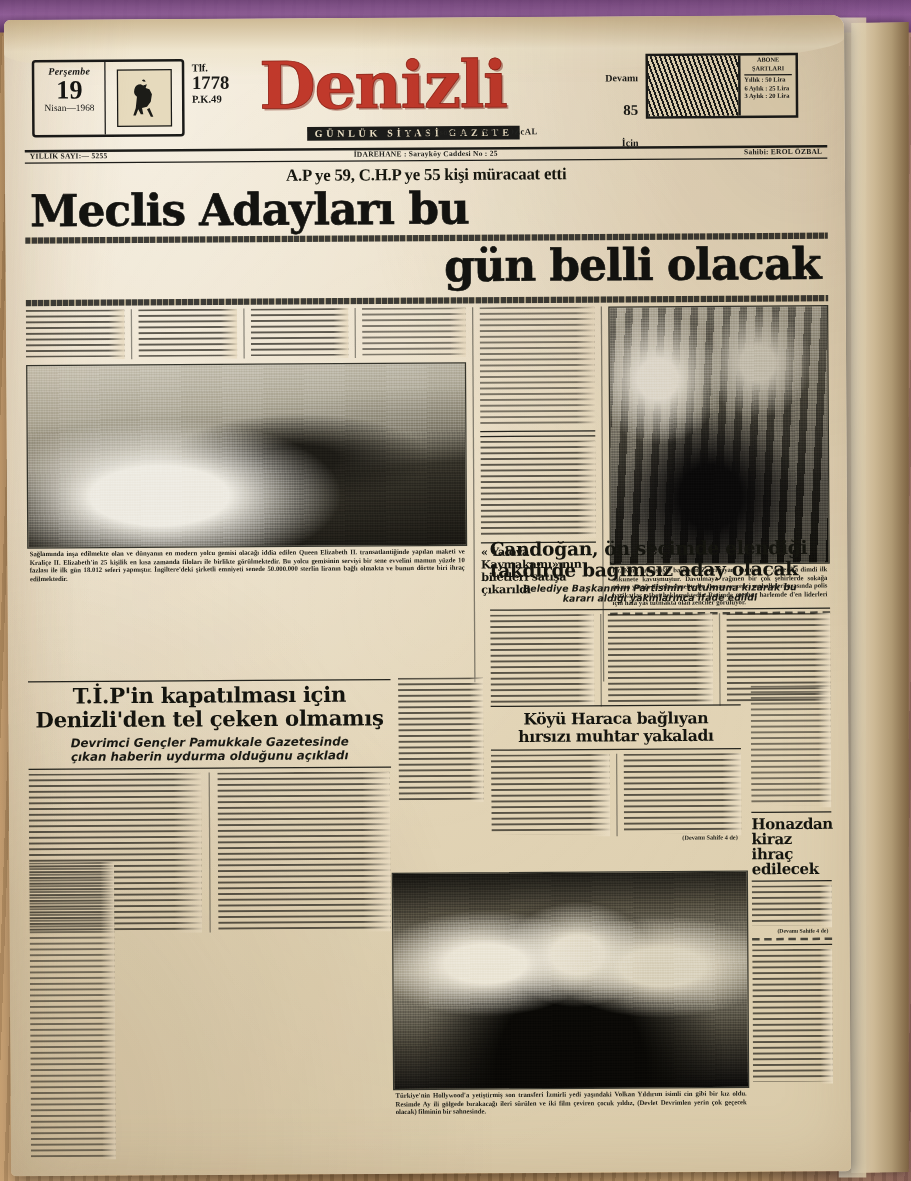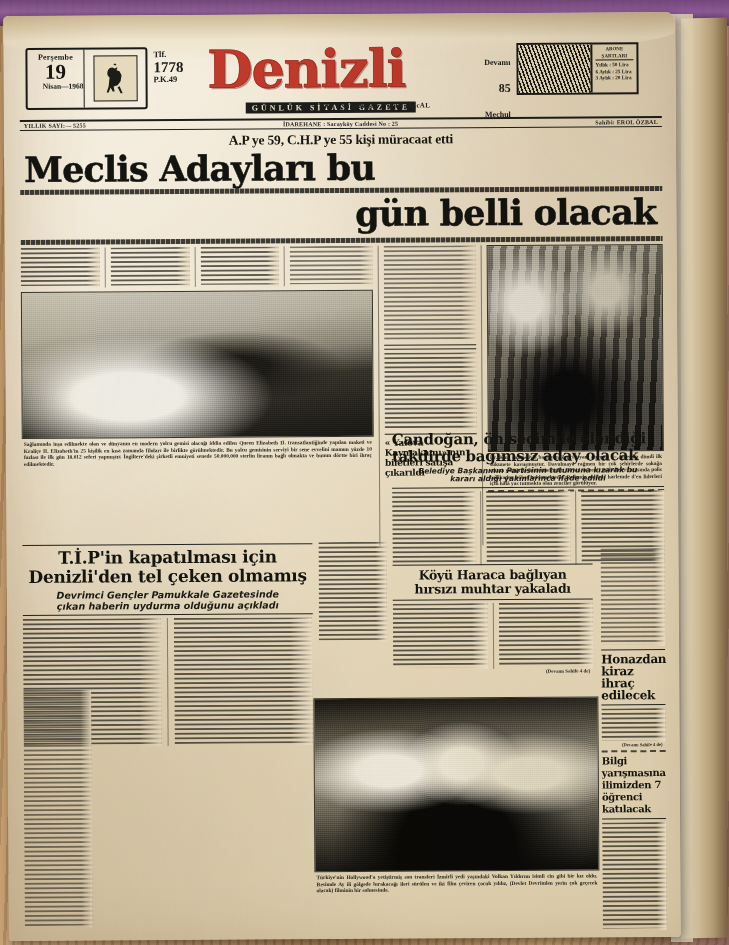--- a/index.html
+++ b/index.html
@@ -72,23 +72,23 @@
   
   .masthead{position:relative;height:76px;}
   .datebox{
     position:absolute;left:6px;top:6px;width:118px;height:58px;
     border:2px solid #1a1a18;border-radius:3px;display:flex;
   }
   .datebox .dcol{
     width:56px;text-align:center;padding-top:3px;
     border-right:1.5px solid #1a1a18;
   }
-  .dday-name{font-size:8px;font-weight:bold;letter-spacing:.2px;color:#1a1a18;font-family:"Liberation Serif",serif;}
+  .dday-name{font-size:8px;font-weight:bold;letter-spacing:.2px;color:#1a1a18;font-family:"Liberation Serif",serif;font-style:italic;}
   .dday{font-size:21px;font-weight:bold;line-height:20px;color:#141412;}
-  .dmon{font-size:7.5px;font-weight:bold;color:#1a1a18;text-align:right;}
+  .dmon{font-size:7.5px;font-weight:normal;color:#1a1a18;}
   .rooster{
     flex:1;display:flex;align-items:center;justify-content:center;
   }
   .rooster .frame{
     width:42px;height:44px;border:1.5px solid #1a1a18;
     display:flex;align-items:center;justify-content:center;
     background:#e6dabd;
   }
   .tel{
     position:absolute;left:134px;top:7px;font-size:8.5px;line-height:12.5px;
@@ -275,21 +275,21 @@
         </div>
 
         <div class="logo">
           <div class="word">Denizli</div>
           <div class="sub">GÜNLÜK SİYASİ GAZETE</div>
         </div>
 
         <div class="price">
           <span>Devamı</span>
           <span class="num">85</span>
-          <span>Meçhul</span>
+          <span>İçin</span>
         </div>
 
         <div class="abonebox">
           <div class="cut"></div>
           <div class="terms">
             <span class="t-h">ABONE ŞARTLARI</span>
             <div>Yıllık : 50 Lira</div>
             <div>6 Aylık : 25 Lira</div>
             <div>3 Aylık : 20 Lira</div>
           </div>
@@ -432,21 +432,20 @@
           <div class="txt f" style="height:96px;"></div>
         </div>
         <div class="rule-thin"></div>
         <div class="smallhead">Honazdan kiraz ihraç edilecek</div>
         <div class="rule-thin"></div>
         <div class="txtwrap" style="height:34px;">
           <div class="txt d" style="height:32px;" title="Honaz bucağından bu yıl kiraz ihraç edilecektir. Ticaret Odasına Alı"></div>
         </div>
         <div class="credit" style="font-size:4.6px;">(Devamı Sahife 4 de)</div>
         <div class="rule-dash"></div>
-        <div class="smallhead" style="font-size:10px;">Bilgi yarışmasına ilimizden 7 öğrenci katılacak</div>
         <div class="rule-thin"></div>
         <div class="txtwrap" style="height:108px;">
           <div class="txt d" style="height:106px;" title="Milliyet Gazetesi ile ilk okul öğrencileri için tertiplenmiş olan bilgi yarışmasına ilimizden 7 öğrenci katılacaktır. Müsabakası için Öğrencileri 23 nisan günü Gazi Okulunda imtihan edilecektir."></div>
         </div>
       </div>
 
 
       <div style="position:absolute;left:0px;top:648px;width:68px;">
         <div class="txtwrap" style="height:238px;">
           <div class="txt f" style="height:236px;"></div>

